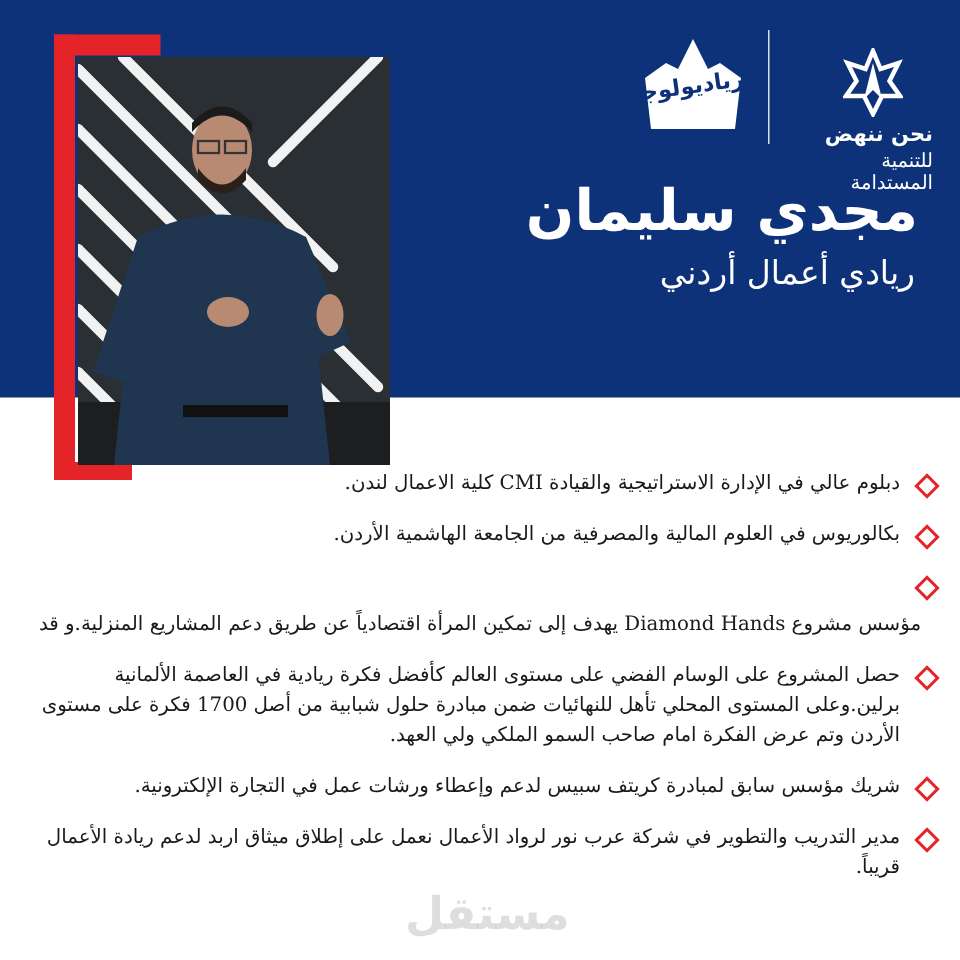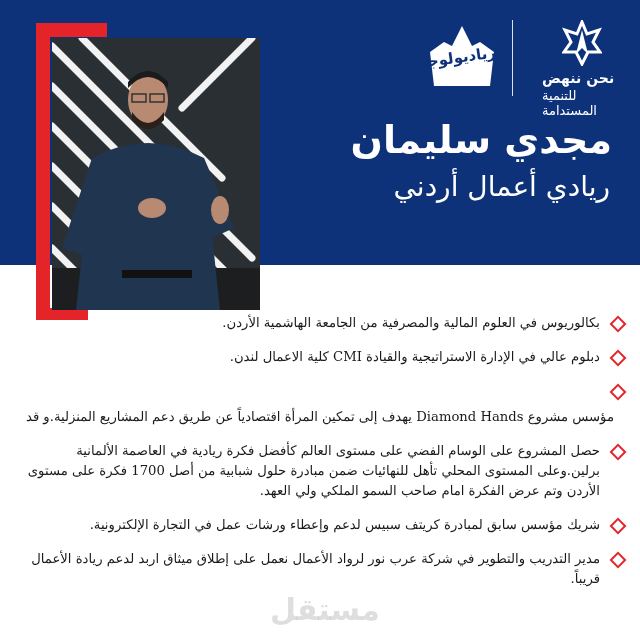--- a/index.html
+++ b/index.html
@@ -6,29 +6,29 @@
   body { width: 640px; height: 640px; position: relative; overflow: hidden; background: #ffffff; font-family: "DejaVu Sans", sans-serif; }
   .top-band { position: absolute; left: 0; top: 0; width: 640px; height: 265px; background: #0d3279; }
   .red-frame-v { position: absolute; left: 36px; top: 23px; width: 14px; height: 297px; background: #e5242a; }
   .red-frame-h-top { position: absolute; left: 36px; top: 23px; width: 71px; height: 14px; background: #e5242a; }
   .red-frame-h-bot { position: absolute; left: 36px; top: 308px; width: 52px; height: 12px; background: #e5242a; }
   .photo { position: absolute; left: 52px; top: 38px; width: 208px; height: 272px; overflow: hidden; background: #1f2428; }
   .photo svg { display: block; }
 
   .logos { position: absolute; top: 18px; right: 18px; width: 200px; height: 80px; }
   .logo-divider { position: absolute; left: 90px; top: 2px; width: 1px; height: 76px; background: rgba(255,255,255,0.85); }
-  .logo-naht { position: absolute; right: 0; top: 0; width: 80px; height: 80px; text-align: left; color: #fff; }
+  .logo-naht { position: absolute; right: 0; top: 12px; width: 80px; height: 80px; text-align: right; color: #fff; }
   .logo-naht .star { position: absolute; left: 20px; top: 2px; }
   .logo-naht .naht-title { position: absolute; left: 0; right: 0; top: 52px; font-size: 14px; font-weight: bold; direction: rtl; }
   .logo-naht .naht-sub { position: absolute; left: 0; right: 0; top: 70px; font-size: 13px; direction: rtl; }
   .logo-riyadology { position: absolute; left: 0; top: 6px; width: 80px; height: 70px; }
   .logo-riyadology .rtext { position: absolute; left: 6px; top: 24px; width: 68px; text-align: center; font-size: 15px; font-weight: bold; color: #0d3279; direction: rtl; transform: rotate(-8deg); }
 
   .name { position: absolute; right: 28px; top: 118px; color: #ffffff; font-size: 38px; font-weight: bold; direction: rtl; white-space: nowrap; }
-  .role { position: absolute; right: 30px; top: 170px; color: #ffffff; font-size: 28px; direction: rtl; white-space: nowrap; }
+  .role { position: absolute; right: 30px; top: 170px; color: #ffffff; font-size: 22px; direction: rtl; white-space: nowrap; }
 
   .bullets { position: absolute; left: 14px; right: 14px; top: 313px; direction: rtl; }
   .item { position: relative; padding-right: 26px; font-size: 13.2px; line-height: 20px; color: #1a1a1a; margin-bottom: 14px; font-family: "DejaVu Serif", serif; }
   .diamond { position: absolute; right: 2px; top: 5px; width: 8px; height: 8px; border: 2px solid #e5242a; transform: rotate(45deg); }
   .watermark { position: absolute; left: 270px; top: 592px; font-size: 30px; font-weight: bold; color: rgba(160,160,160,0.35); direction: rtl; }
 </style>
 </head>
 <body>
 
 <div class="top-band"></div>
@@ -84,25 +84,25 @@
     <div class="naht-sub">للتنمية المستدامة</div>
   </div>
 </div>
 
 <div class="name">مجدي سليمان</div>
 <div class="role">ريادي أعمال أردني</div>
 
 <div class="bullets">
   <div class="item">
     <span class="diamond"></span>
-    <span>بكالوريوس في العلوم المالية والمصرفية من الجامعة الهاشمية الأردن.</span>
+    <span>دبلوم عالي في الإدارة الاستراتيجية والقيادة CMI كلية الاعمال لندن.</span>
   </div>
   <div class="item">
     <span class="diamond"></span>
-    <span>دبلوم عالي في الإدارة الاستراتيجية والقيادة CMI كلية الاعمال لندن.</span>
+    <span>بكالوريوس في العلوم المالية والمصرفية من الجامعة الهاشمية الأردن.</span>
   </div>
   <div class="item">
     <span class="diamond"></span>
   </div>
   <div class="item" style="padding-right:12px;margin-top:40px;">
     <span>مؤسس مشروع Diamond Hands يهدف إلى تمكين المرأة اقتصادياً عن طريق دعم المشاريع المنزلية.و قد</span>
   </div>
   <div class="item">
     <span class="diamond"></span>
     <span>حصل المشروع على الوسام الفضي على مستوى العالم كأفضل فكرة ريادية في العاصمة الألمانية برلين.وعلى المستوى المحلي تأهل للنهائيات ضمن مبادرة حلول شبابية من أصل 1700 فكرة على مستوى الأردن وتم عرض الفكرة امام صاحب السمو الملكي ولي العهد.</span>

